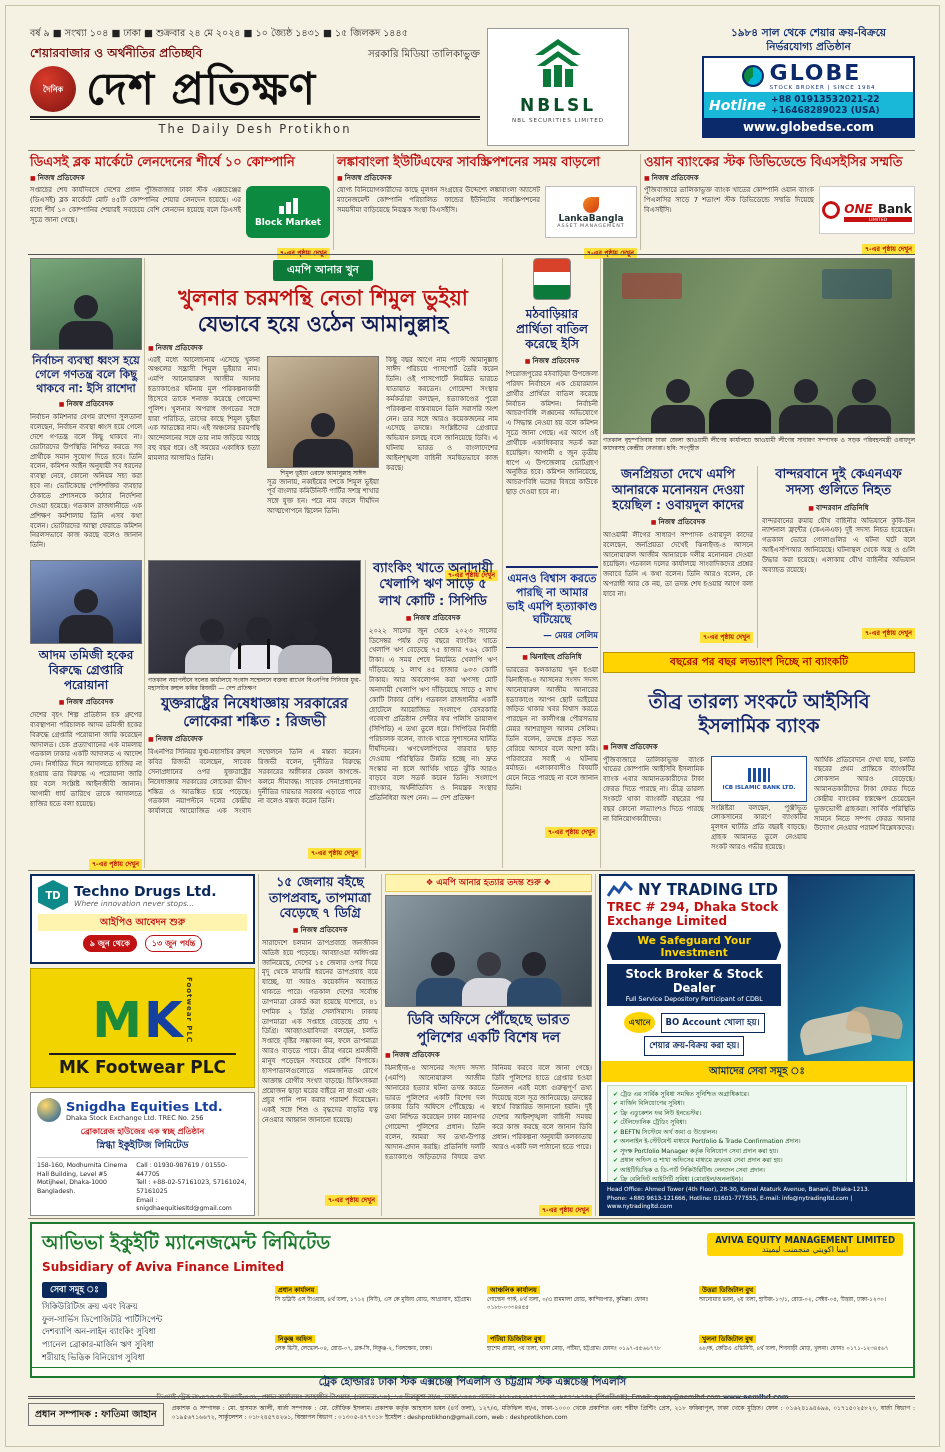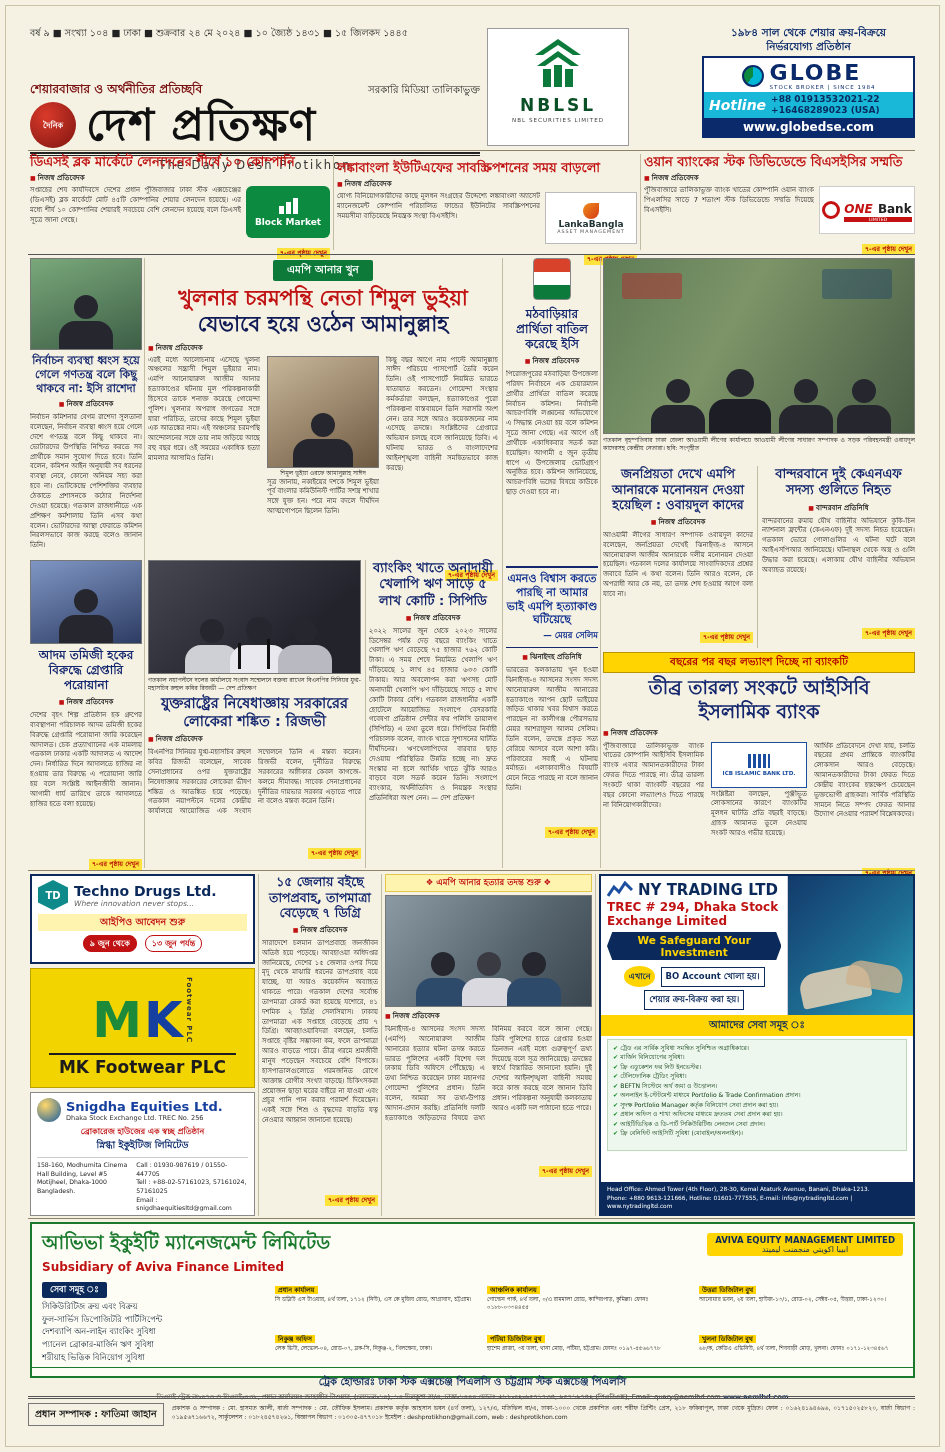--- a/index.html
+++ b/index.html
@@ -31,21 +31,21 @@
   .navy{background:#0b2a5b;color:#fff;}
 </style>
 </head>
 <body>
 
 <div class="page">
   <div class="frame"></div>
 
   <div class="abs" style="left:30px;top:26px;width:450px;font-size:9.5px;color:#222;">বর্ষ ৯ ■ সংখ্যা ১০৪ ■ ঢাকা ■ শুক্রবার ২৪ মে ২০২৪ ■ ১০ জ্যৈষ্ঠ ১৪৩১ ■ ১৫ জিলকদ ১৪৪৫</div>
 
-  <div class="abs" style="left:30px;top:44px;width:450px;margin-top:36px;">
+  <div class="abs" style="left:30px;top:44px;width:450px;">
     <div style="display:flex;justify-content:space-between;align-items:baseline;">
       <span style="font-size:12px;font-weight:bold;color:#7a1212;">শেয়ারবাজার ও অর্থনীতির প্রতিচ্ছবি</span>
       <span style="font-size:10px;color:#222;">সরকারি মিডিয়া তালিকাভুক্ত</span>
     </div>
     <div style="display:flex;align-items:center;gap:10px;margin-top:2px;">
       <div style="width:46px;height:46px;border-radius:50%;background:radial-gradient(circle at 35% 30%,#d93a2a,#7e1410);display:flex;align-items:center;justify-content:center;flex:0 0 auto;">
         <span style="color:#fff;font-size:8px;font-weight:bold;">দৈনিক</span>
       </div>
       <div style="font-size:44px;font-weight:900;color:#101010;letter-spacing:1px;line-height:1.05;">দেশ প্রতিক্ষণ</div>
     </div>
@@ -103,21 +103,21 @@
             <div style="width:5px;height:16px;background:#fff;"></div>
         </div>
         <span style="color:#fff;font-size:9px;font-weight:bold;">Block Market</span>
       </div>
     </div>
     <div style="text-align:right;margin-top:2px;"><span class="cont">৭-এর পৃষ্ঠায় দেখুন</span></div>
   </div>
 
   <div class="vr" style="left:333px;top:154px;height:96px;"></div>
 
-  <div class="abs" style="left:337px;top:154px;width:300px;height:96px;margin-top:6px;">
+  <div class="abs" style="left:337px;top:154px;width:300px;height:96px;">
     <div class="hl red" style="font-size:13px;text-align:left;">লঙ্কাবাংলা ইউটিএফের সাবস্ক্রিপশনের সময় বাড়লো</div>
     <div class="bl" style="margin:2px 0;">নিজস্ব প্রতিবেদক</div>
     <div style="display:flex;gap:5px;">
       <div class="bt" style="flex:1;height:48px;">যোগ্য বিনিয়োগকারীদের কাছে মূলধন সংগ্রহের উদ্দেশ্যে লঙ্কাবাংলা অ্যাসেট ম্যানেজমেন্ট কোম্পানি পরিচালিত ফান্ডের ইউনিটের সাবস্ক্রিপশনের সময়সীমা বাড়িয়েছে নিয়ন্ত্রক সংস্থা বিএসইসি।</div>
       <div style="width:92px;height:52px;background:#fff;border:1px solid #bbb;display:flex;flex-direction:column;align-items:center;justify-content:center;flex:0 0 auto;">
         <div style="width:16px;height:16px;border-radius:50% 0 50% 50%;background:linear-gradient(135deg,#f08c1e,#d43a12);"></div>
         <span style="font-size:9px;font-weight:bold;color:#233;">LankaBangla</span>
         <span style="font-size:4.8px;letter-spacing:1px;color:#555;">ASSET MANAGEMENT</span>
       </div>
     </div>
@@ -240,21 +240,21 @@
 
   <div class="abs" style="left:762px;top:466px;width:153px;">
     <div class="hl" style="font-size:13px;">বান্দরবানে দুই কেএনএফ সদস্য গুলিতে নিহত</div>
     <div class="bl" style="margin:3px 0;text-align:center;">বান্দরবান প্রতিনিধি</div>
     <div class="bt" style="height:102px;">বান্দরবানের রুমায় যৌথ বাহিনীর অভিযানে কুকি-চিন ন্যাশনাল ফ্রন্টের (কেএনএফ) দুই সদস্য নিহত হয়েছেন। গতকাল ভোরে গোলাগুলির এ ঘটনা ঘটে বলে আইএসপিআর জানিয়েছে। ঘটনাস্থল থেকে অস্ত্র ও গুলি উদ্ধার করা হয়েছে। এলাকায় যৌথ বাহিনীর অভিযান অব্যাহত রয়েছে।</div>
     <div style="text-align:right;margin-top:1px;"><span class="cont">৭-এর পৃষ্ঠায় দেখুন</span></div>
   </div>
 
   <div class="abs" style="left:603px;top:652px;width:312px;">
     <div style="background:#ffd400;border:1px solid #b79400;text-align:center;font-size:10.5px;font-weight:bold;color:#b00000;padding:1px 0;">বছরের পর বছর লভ্যাংশ দিচ্ছে না ব্যাংকটি</div>
-    <div class="hl" style="font-size:19px;margin-top:3px;">তীব্র তারল্য সংকটে আইসিবি</div>
+    <div class="hl" style="font-size:19px;margin-top:17px;">তীব্র তারল্য সংকটে আইসিবি</div>
     <div class="hl" style="font-size:19px;">ইসলামিক ব্যাংক</div>
     <div class="bl" style="margin:3px 0;">নিজস্ব প্রতিবেদক</div>
     <div style="display:flex;gap:7px;height:118px;">
       <div class="bt" style="flex:1;">পুঁজিবাজারে তালিকাভুক্ত ব্যাংক খাতের কোম্পানি আইসিবি ইসলামিক ব্যাংক এবার আমানতকারীদের টাকা ফেরত দিতে পারছে না। তীব্র তারল্য সংকটে থাকা ব্যাংকটি বছরের পর বছর কোনো লভ্যাংশও দিতে পারছে না বিনিয়োগকারীদের।</div>
       <div style="width:96px;flex:0 0 auto;">
         <div style="width:96px;height:46px;background:#fff;border:1px solid #1b4ea0;display:flex;flex-direction:column;align-items:center;justify-content:center;">
           <div style="width:22px;height:14px;background:repeating-linear-gradient(90deg,#1b4ea0 0 3px,#fff 3px 5px);"></div>
           <span style="font-size:5.6px;font-weight:bold;color:#1b4ea0;margin-top:2px;">ICB ISLAMIC BANK LTD.</span>
         </div>
         <div class="bt" style="height:66px;margin-top:2px;">সংশ্লিষ্টরা বলছেন, পুঞ্জীভূত লোকসানের কারণে ব্যাংকটির মূলধন ঘাটতি প্রতি বছরই বাড়ছে। গ্রাহক আমানত তুলে নেওয়ায় সংকট আরও গভীর হয়েছে।</div>
@@ -370,36 +370,41 @@
         </div>
       <div class="sil" style="left:50%;">
           <div class="hd" style="background:#3a3a42;"></div>
           <div class="tr" style="background:#d9d9df;"></div>
         </div>
       <div class="sil" style="left:72%;">
           <div class="hd"></div>
           <div class="tr" style="background:#2e4a6b;"></div>
         </div>
     </div>
+    <div class="hl" style="font-size:14px;margin-top:4px;">ডিবি অফিসে পৌঁছেছে ভারত পুলিশের একটি বিশেষ দল</div>
     <div class="bl" style="margin:3px 0;">নিজস্ব প্রতিবেদক</div>
     <div class="bt cols2" style="height:132px;">ঝিনাইদহ-৪ আসনের সংসদ সদস্য (এমপি) আনোয়ারুল আজীম আনারের হত্যার ঘটনা তদন্ত করতে ভারত পুলিশের একটি বিশেষ দল ঢাকায় ডিবি অফিসে পৌঁছেছে। এ তথ্য নিশ্চিত করেছেন ঢাকা মহানগর গোয়েন্দা পুলিশের প্রধান। তিনি বলেন, আমরা সব তথ্য-উপাত্ত আদান-প্রদান করছি। প্রতিনিধি দলটি হত্যাকাণ্ডে জড়িতদের বিষয়ে তথ্য বিনিময় করবে বলে জানা গেছে। ডিবি পুলিশের হাতে গ্রেপ্তার হওয়া তিনজন এরই মধ্যে গুরুত্বপূর্ণ তথ্য দিয়েছে বলে সূত্র জানিয়েছে। তদন্তের স্বার্থে বিস্তারিত জানানো হয়নি। দুই দেশের আইনশৃঙ্খলা বাহিনী সমন্বয় করে কাজ করছে বলে জানান ডিবি প্রধান। পরিকল্পনা অনুযায়ী কলকাতায় আরও একটি দল পাঠানো হতে পারে।</div>
     <div style="text-align:right;margin-top:1px;"><span class="cont">৭-এর পৃষ্ঠায় দেখুন</span></div>
   </div>
 
   <div class="abs" style="left:599px;top:874px;width:316px;height:342px;border:2px solid #0b2a5b;background:#fff;overflow:hidden;">
     <div style="display:flex;">
       <div style="flex:1.4;padding:5px 6px;">
         <div style="display:flex;align-items:center;gap:5px;">
           <svg width="26" height="18" viewBox="0 0 26 18">
             <polyline points="1,15 7,6 12,11 18,2 25,9" fill="none" stroke="#1b4ea0" stroke-width="3"></polyline>
           </svg>
           <span style="font-size:15px;font-weight:700;color:#0b2a5b;">NY TRADING LTD</span>
         </div>
         <div style="font-size:12px;font-weight:bold;color:#c01212;margin-top:1px;">TREC # 294, Dhaka Stock Exchange Limited</div>
         <div class="navy" style="margin-top:4px;text-align:center;font-size:10.5px;font-weight:bold;color:#ffd400;padding:2px 0;clip-path:polygon(3% 0,97% 0,100% 50%,97% 100%,3% 100%,0 50%);">We Safeguard Your Investment</div>
+        <div class="navy" style="margin-top:4px;text-align:center;padding:3px 2px;">
+          <div style="font-size:11.5px;font-weight:bold;">Stock Broker &amp; Stock Dealer</div>
+          <div style="font-size:6.4px;">Full Service Depository Participant of CDBL</div>
+        </div>
         <div style="text-align:center;margin-top:4px;">
           <span style="background:#ffd400;border-radius:50%;font-size:8px;font-weight:bold;color:#0b2a5b;padding:4px 5px;display:inline-block;">এখানে</span>
           <span style="border:1.5px solid #0b2a5b;font-size:8.5px;font-weight:bold;color:#0b2a5b;padding:2px 4px;display:inline-block;">BO Account খোলা হয়।</span>
           <span style="border:1.5px solid #0b2a5b;font-size: 8.5px;font-weight:bold;color:#0b2a5b;padding:2px 4px;display:inline-block;margin-top:2px;">শেয়ার ক্রয়-বিক্রয় করা হয়।</span>
         </div>
       </div>
       <div style="flex:1;border-left:1px solid #ccd;background:linear-gradient(135deg,#123a6b,#1d6a8f 55%,#2da0b8);position:relative;">
         <div style="position:absolute;bottom:12px;left:12px;width:70px;height:34px;background:#e8d3b5;border-radius:16px 16px 4px 4px;opacity:.85;transform:rotate(-12deg);"></div>
         <div style="position:absolute;bottom:26px;right:10px;width:56px;height:26px;background:#cdb28f;border-radius:14px 14px 4px 4px;opacity:.8;transform:rotate(10deg);"></div>
       </div>

